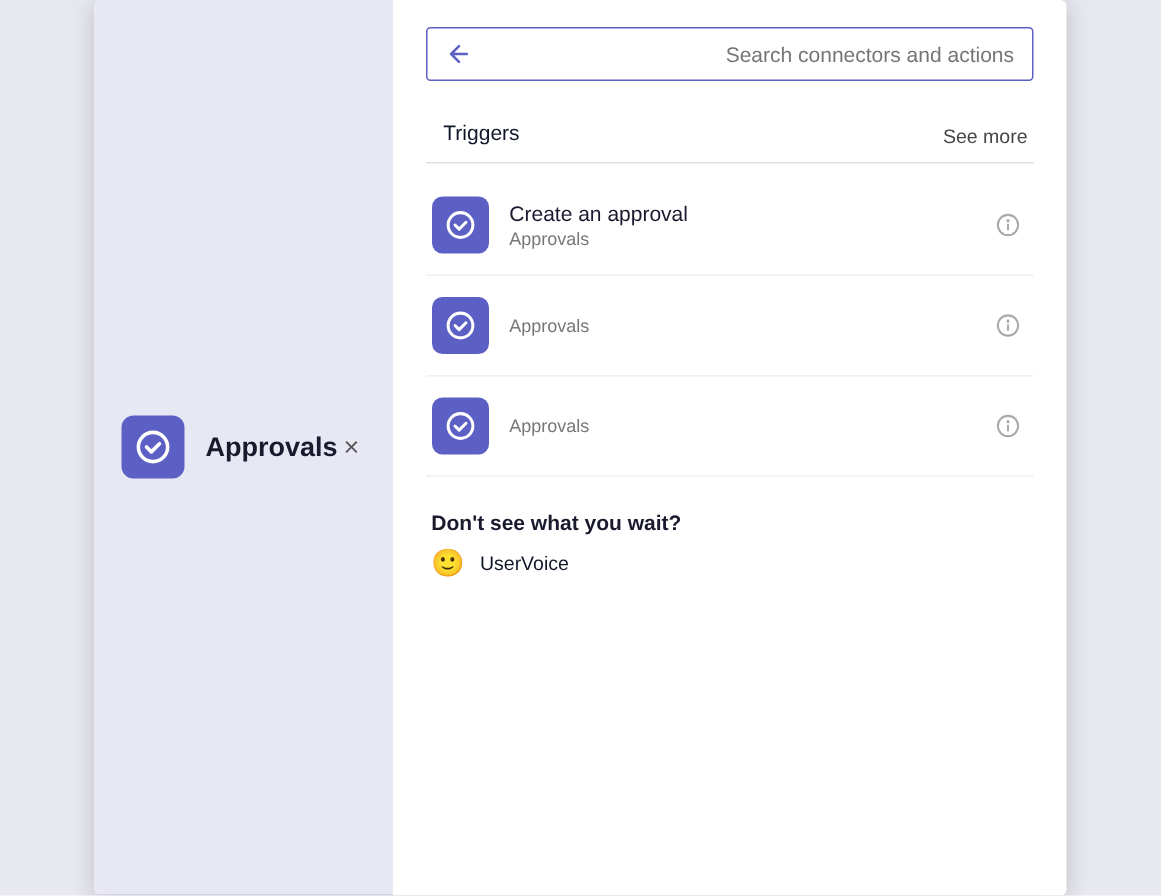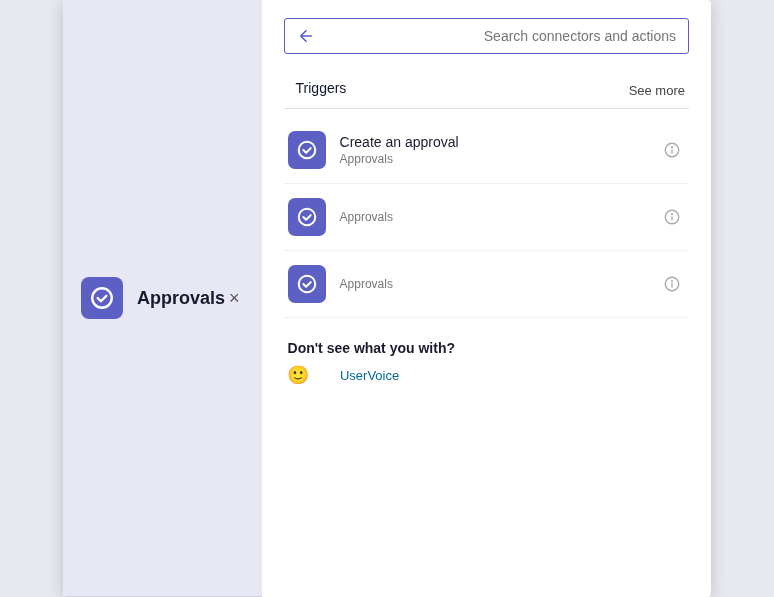--- a/index.html
+++ b/index.html
@@ -198,24 +198,23 @@
       display: flex;
       align-items: center;
       font-size: 13px;
       color: #444;
     }
     .footer-emoji {
       font-size: 18px;
       margin-right: 10px;
     }
     .uservoice-link {
-      color: #0369a1;
+      color: #0f172a;
       text-decoration: none;
       cursor: pointer;
-      margin-left: 20px;
     }
   </style>
 </head>
 <body>
 
 <div class="panel">
 
   <div class="panel-header">
     <div class="header-icon-wrapper">
       <svg viewBox="0 0 24 24">
@@ -299,21 +298,21 @@
             <circle cx="12" cy="12" r="9"></circle>
             <line x1="12" y1="8" x2="12" y2="8.5" stroke-width="2.5"></line>
             <line x1="12" y1="11.5" x2="12" y2="16"></line>
           </svg>
         </button>
       </div>
 
     </div>
 
     <div class="footer-section">
-      <div class="footer-title">Don't see what you with?</div>
+      <div class="footer-title">Don't see what you wait?</div>
       <div class="footer-row">
         <span class="footer-emoji">🙂</span>
         <a class="uservoice-link" href="#">UserVoice</a>
       </div>
     </div>
 
   </div>
 </div>
 
 </body></html>

